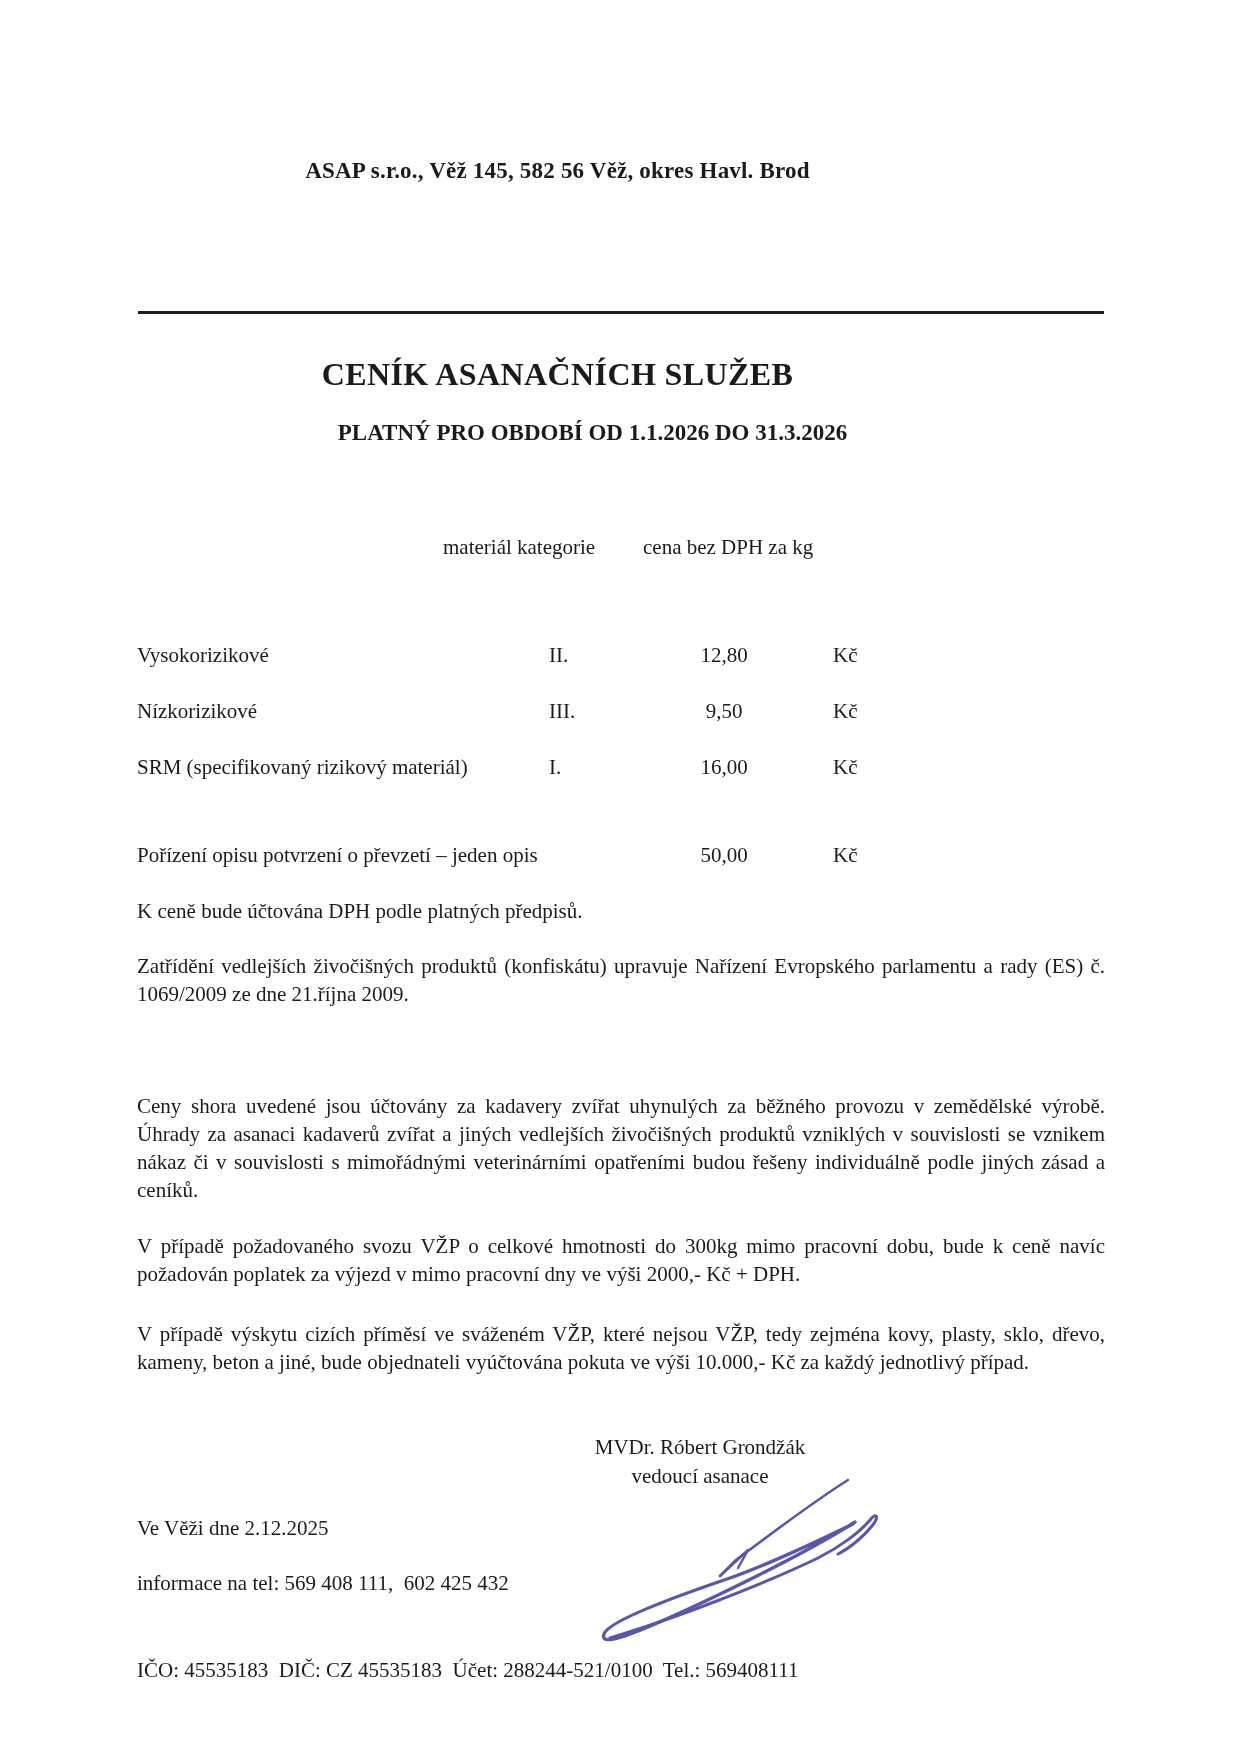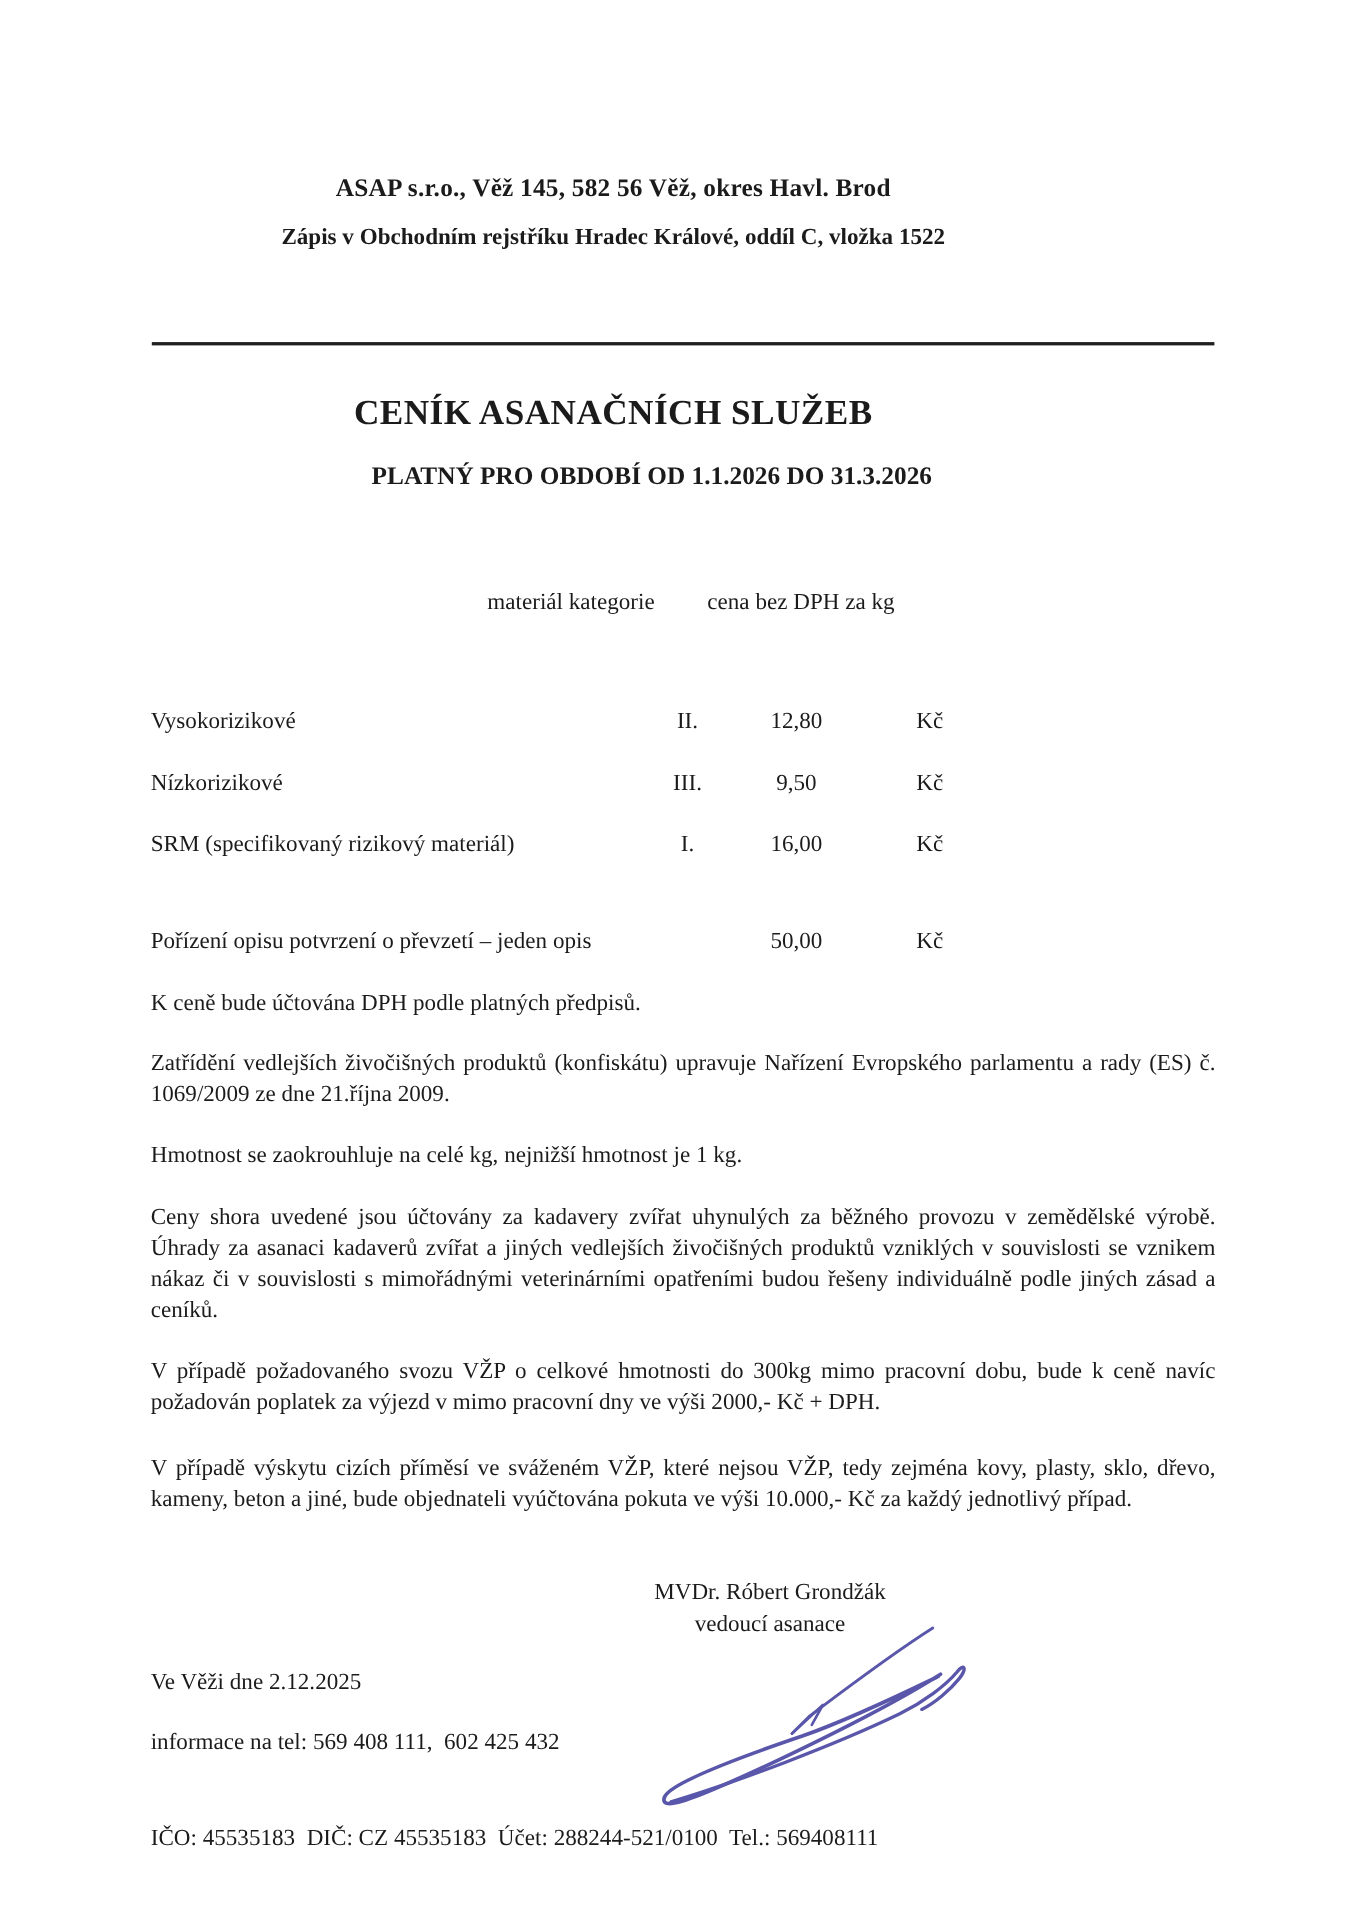--- a/index.html
+++ b/index.html
@@ -18,41 +18,40 @@
   .registry { top:203px; font-size:21px; font-weight:bold; }
   .rule { position:absolute; left:138px; top:311px; width:966px; height:3px; background:#1f1f1f; }
   .doc-title    { top:356px; font-size:32px; font-weight:bold; letter-spacing:0.4px; }
   .doc-subtitle { top:420px; font-size:23px; font-weight:bold;padding-left:35px; }
   .body-text { font-size:21px; line-height:28px; }
   .intro { left:137px; top:475px; }
   .thead-material { left:443px; top:533px; }
   .thead-price    { left:643px; top:533px; }
   .row { position:absolute; left:0; width:1240px; font-size:21px; line-height:28px; }
   .row-label { position:absolute; left:137px; white-space:nowrap; }
-  .row-cat   { position:absolute; left:565px; width:120px; text-align:center; }
+  .row-cat   { position:absolute; left:549px; width:120px; text-align:left; }
   .row-price { position:absolute; left:664px; width:120px; text-align:center; }
   .row-cur   { position:absolute; left:833px; }
   .para { position:absolute; left:137px; width:968px; text-align:justify; }
   .single { text-align:left; }
   .sign-wrap { position:absolute; left:450px; width:500px; text-align:center; }
   .sign-name { top:1433px; }
   .sign-role { top:1462px;text-align:center; }
   .signature-svg { position:absolute; left:555px; top:1462px; pointer-events:none; }
   .footer-line { position:absolute; left:137px; white-space:pre-wrap; }
   .place-date { top:1514px; }
   .info-line  { top:1569px; }
   .ids-line   { top:1656px; }
 </style>
 </head>
 <body>
 
 <div class="page">
 
   <div class="center-wrap company">ASAP s.r.o., Věž 145, 582 56 Věž, okres Havl. Brod</div>
-  <div class="center-wrap registry">Zápis v Obchodním rejstříku Hradec Králové, oddíl C, vložka 1522</div>
   <div class="rule"></div>
 
   <div class="center-wrap doc-title">CENÍK ASANAČNÍCH SLUŽEB</div>
   <div class="center-wrap doc-subtitle">PLATNÝ PRO OBDOBÍ OD 1.1.2026 DO 31.3.2026</div>
 
 
   <div class="abs body-text thead-material">materiál kategorie</div>
   <div class="abs body-text thead-price">cena bez DPH za kg</div>
 
   <div class="row" style="top:641px">
@@ -75,21 +74,20 @@
   </div>
 
   <div class="row" style="top:841px">
     <span class="row-label">Pořízení opisu potvrzení o převzetí – jeden opis</span>
     <span class="row-price">50,00</span>
     <span class="row-cur">Kč</span>
   </div>
 
   <div class="para body-text single" style="top:897px">K ceně bude účtována DPH podle platných předpisů.</div>
   <div class="para body-text" style="top:952px">Zatřídění vedlejších živočišných produktů (konfiskátu)  upravuje Nařízení Evropského parlamentu a rady  (ES) č. 1069/2009 ze dne 21.října 2009.</div>
-  <div class="para body-text single" style="top:1035px">Hmotnost se zaokrouhluje na celé kg, nejnižší hmotnost je 1 kg.</div>
   <div class="para body-text" style="top:1092px">Ceny shora uvedené jsou účtovány za kadavery zvířat uhynulých za běžného provozu v zemědělské výrobě. Úhrady za asanaci kadaverů zvířat a jiných vedlejších živočišných produktů vzniklých v souvislosti se vznikem nákaz či v souvislosti s mimořádnými veterinárními opatřeními budou řešeny individuálně podle jiných zásad a ceníků.</div>
   <div class="para body-text" style="top:1232px">V případě požadovaného svozu VŽP o celkové hmotnosti do 300kg mimo pracovní dobu, bude k ceně navíc požadován poplatek za výjezd v mimo pracovní dny ve výši 2000,- Kč + DPH.</div>
   <div class="para body-text" style="top:1320px">V případě výskytu cizích příměsí ve sváženém VŽP, které nejsou VŽP, tedy zejména kovy, plasty, sklo, dřevo, kameny, beton a jiné, bude objednateli vyúčtována pokuta ve výši 10.000,- Kč za každý jednotlivý případ.</div>
 
   <div class="sign-wrap body-text sign-name">MVDr. Róbert Grondžák</div>
   <div class="sign-wrap body-text sign-role">vedoucí asanace</div>
 
   <svg class="signature-svg" width="355" height="200" viewBox="0 0 355 200">
     <g fill="none" stroke="#4c49a4" stroke-linecap="round" stroke-linejoin="round" opacity="0.92">
       <path d="M 293 18 C 255 42 205 80 181 98 L 165 114" stroke-width="2.6"></path>

